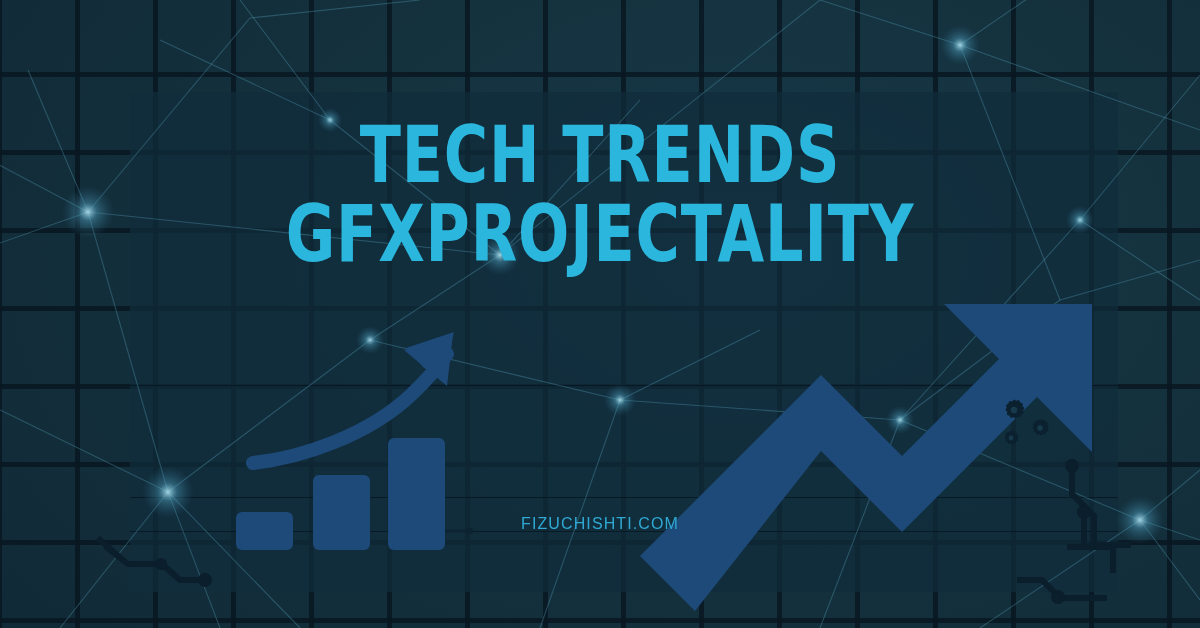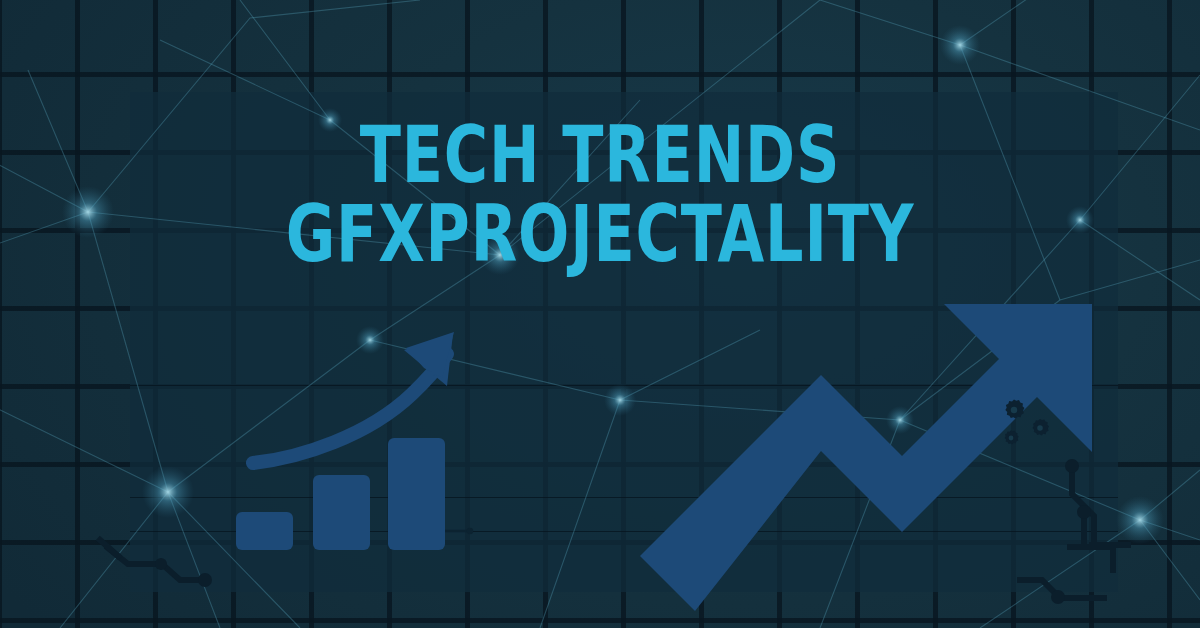--- a/index.html
+++ b/index.html
@@ -213,14 +213,15 @@
       <circle cx="1058" cy="597" r="7" stroke="none"></circle>
       <path d="M1092 545 L1128 545" fill="none"></path>
     </g>
   </svg>
 
   <div id="title-block">
     <span class="title-line" id="title-line-1">TECH TRENDS</span>
     <span class="title-line" id="title-line-2">GFXPROJECTALITY</span>
   </div>
 
+  <div id="watermark">FIZUCHISHTI.COM</div>
 
 </div>
 
 </body></html>

